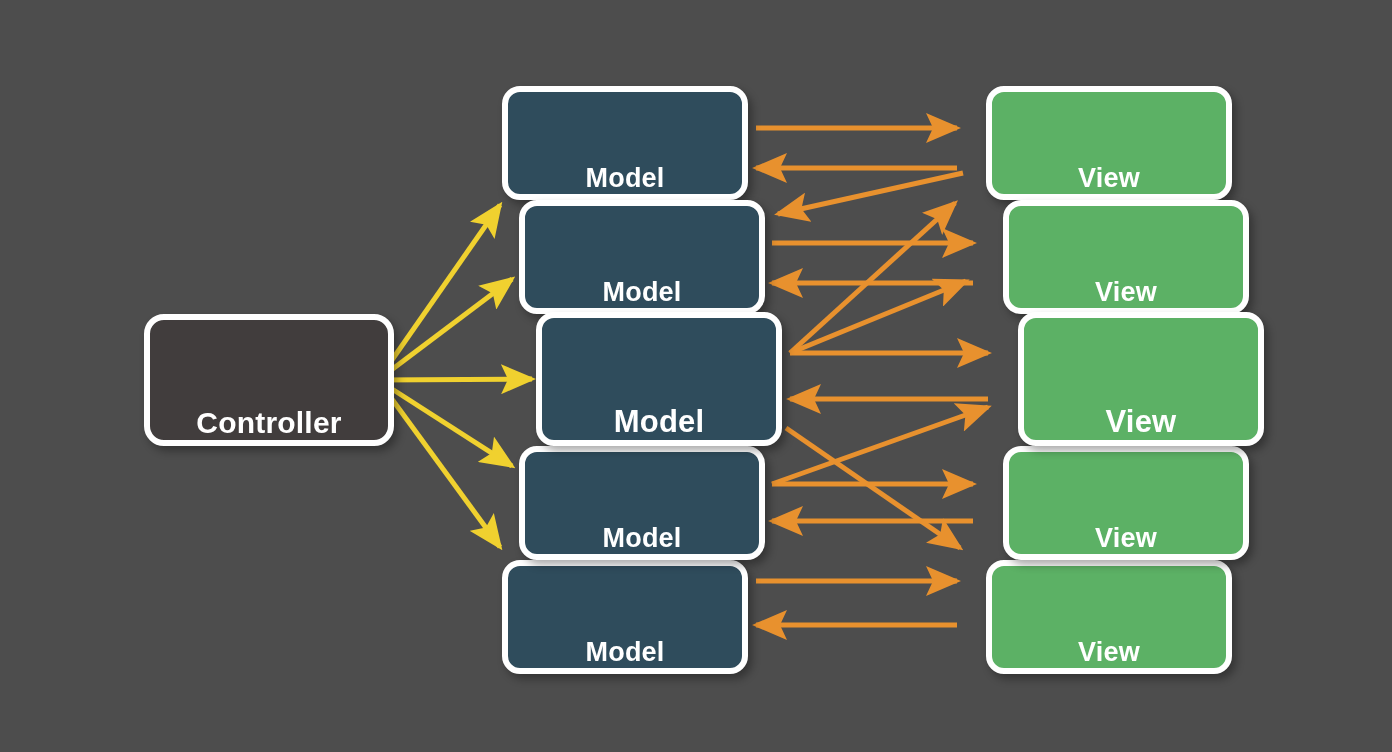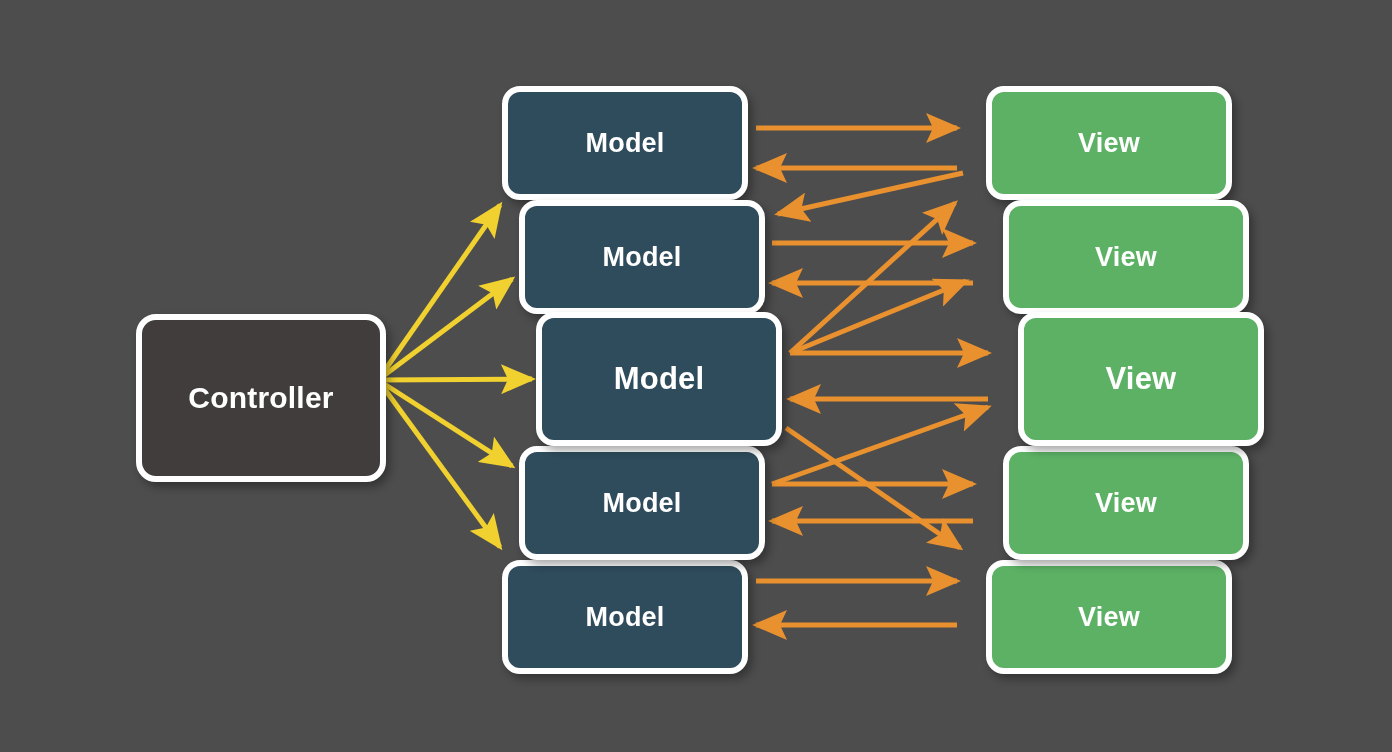--- a/index.html
+++ b/index.html
@@ -18,21 +18,21 @@
   svg#edges {
     position: absolute;
     left: 0; top: 0;
     width: 1392px;
     height: 752px;
   }
   .node {
     position: absolute;
     box-sizing: border-box;
     display: flex;
-    align-items: center;
+    align-items: flex-end;
     justify-content: center;
     border-radius: 18px;
     border: 6px solid #ffffff;
     color: #ffffff;
     font-family: "Liberation Sans", sans-serif;
     font-weight: 600;
     letter-spacing: 0.2px;
     box-shadow: 4px 5px 9px rgba(0,0,0,0.33);
     user-select: none;
   }
@@ -85,21 +85,21 @@
         <line x1="988" y1="399" x2="790" y2="399" stroke="#e8912e" stroke-width="5" marker-end="url(#arrow-orange)"></line>
         <line x1="772" y1="484" x2="988" y2="407" stroke="#e8912e" stroke-width="5" marker-end="url(#arrow-orange)"></line>
         <line x1="786" y1="428" x2="960" y2="548" stroke="#e8912e" stroke-width="5" marker-end="url(#arrow-orange)"></line>
         <line x1="772" y1="484" x2="973" y2="484" stroke="#e8912e" stroke-width="5" marker-end="url(#arrow-orange)"></line>
         <line x1="973" y1="521" x2="772" y2="521" stroke="#e8912e" stroke-width="5" marker-end="url(#arrow-orange)"></line>
         <line x1="756" y1="581" x2="957" y2="581" stroke="#e8912e" stroke-width="5" marker-end="url(#arrow-orange)"></line>
         <line x1="957" y1="625" x2="756" y2="625" stroke="#e8912e" stroke-width="5" marker-end="url(#arrow-orange)"></line>
       </g>
   </svg>
 
-  <div class="node controller" id="controller-node" style="left: 136px; top: 314px; width: 250px; height: 168px;">
+  <div class="node controller" id="controller-node" style="left: 144px; top: 314px; width: 250px; height: 132px;">
     <span>Controller</span>
   </div>
 
   <div id="model-stack">
       <div class="node model" style="left: 502px; top: 86px; width: 246px; height: 114px; z-index: 10;">
         <span>Model</span>
       </div>
       <div class="node model" style="left: 519px; top: 200px; width: 246px; height: 114px; z-index: 11;">
         <span>Model</span>
       </div>

